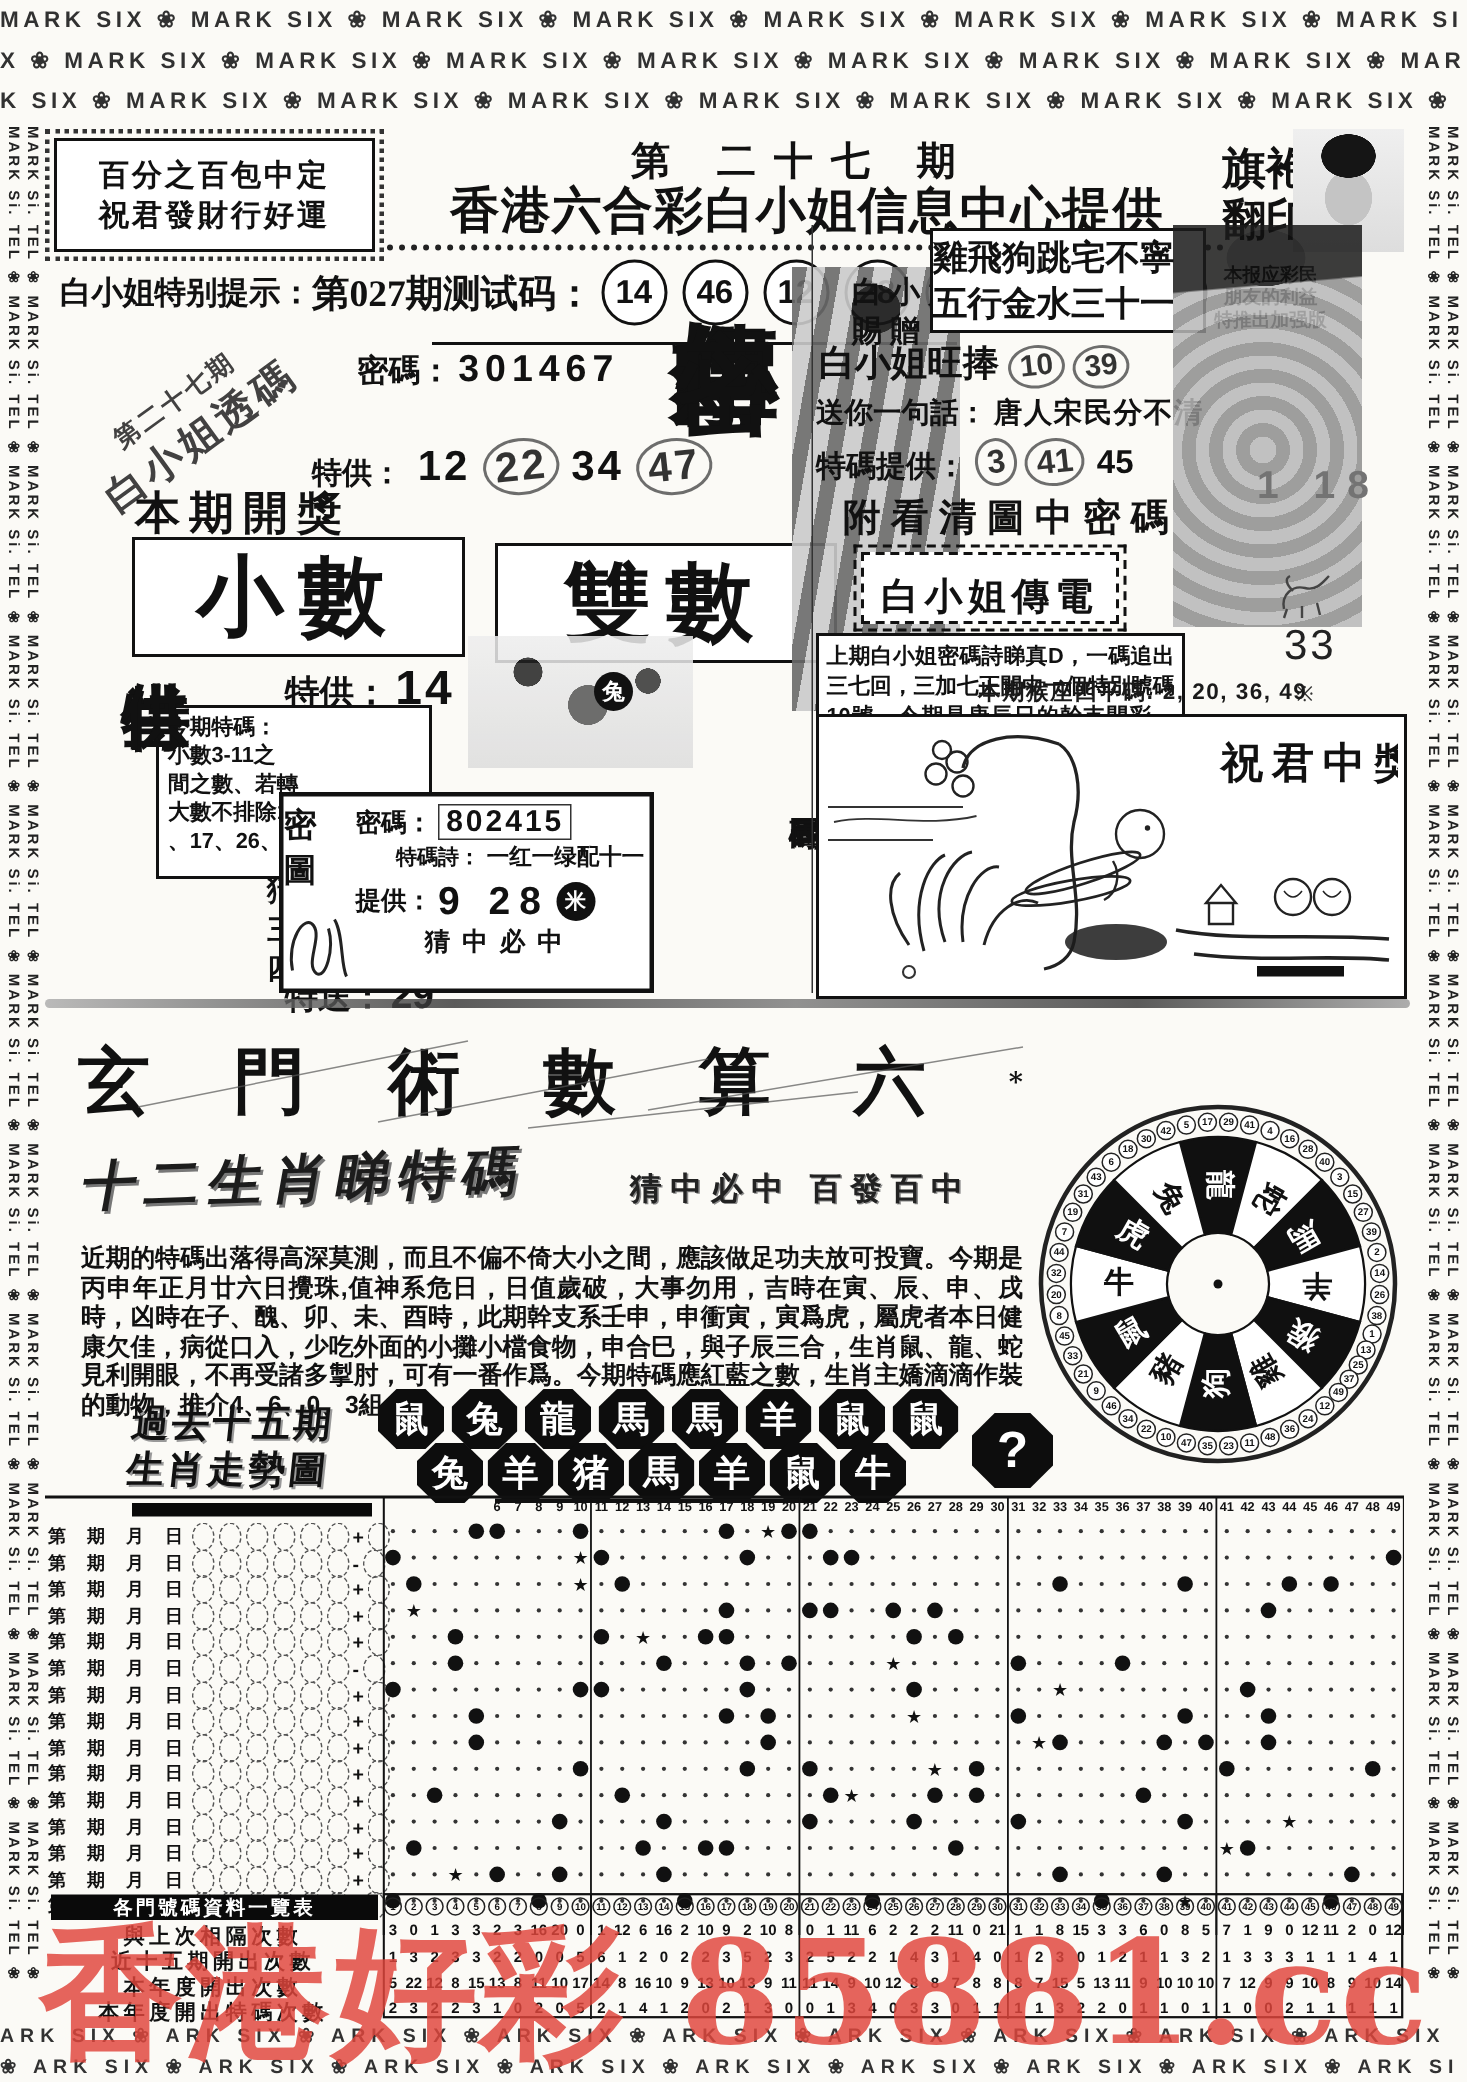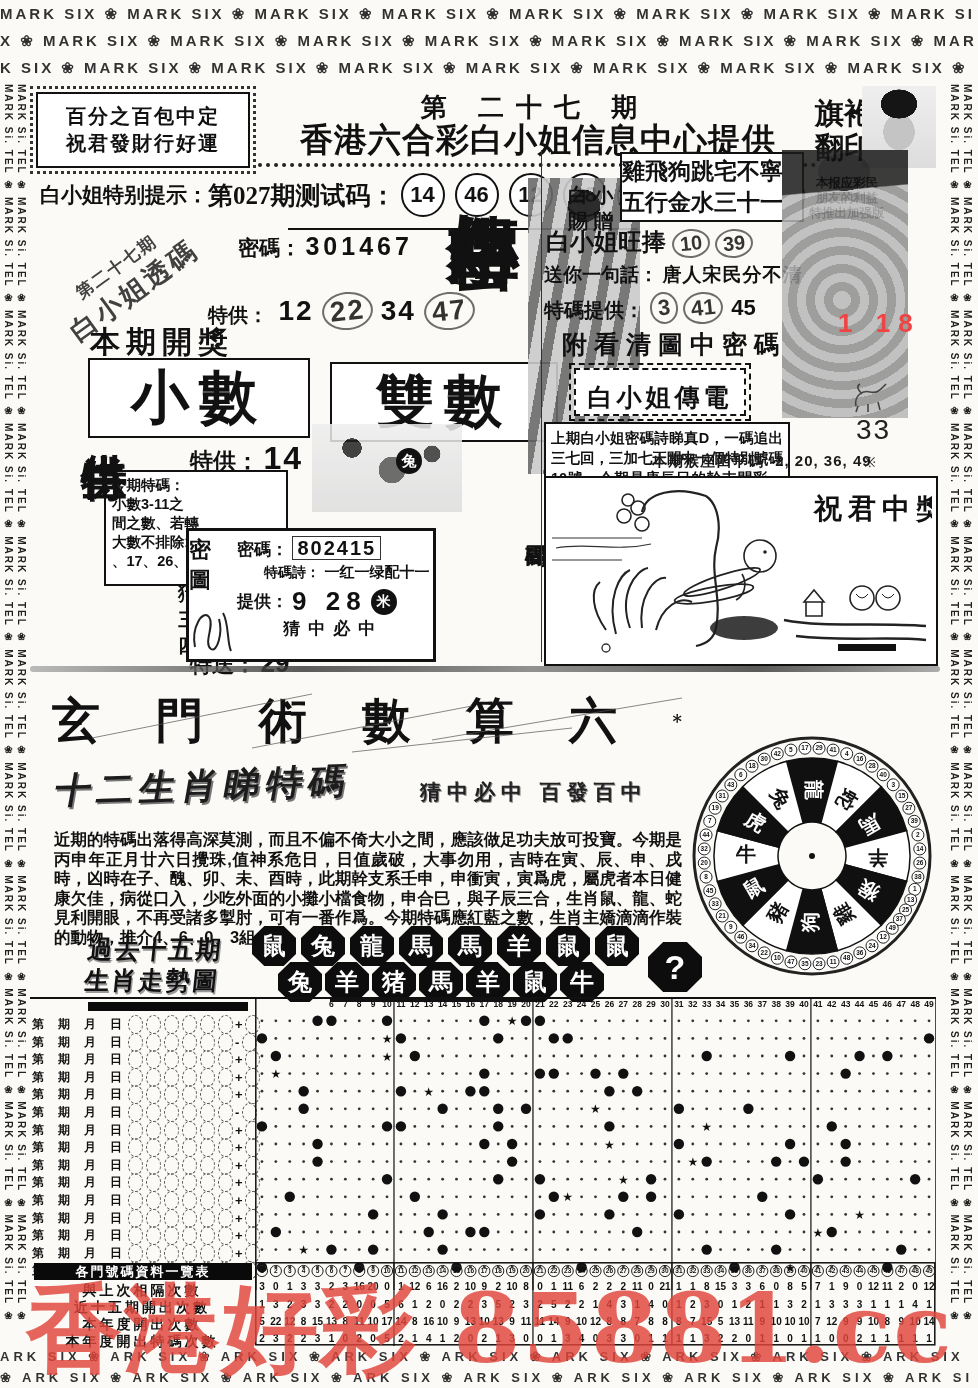--- a/index.html
+++ b/index.html
@@ -205,21 +205,21 @@
   </div>
 
   <div class="abs" style="left:544px;top:422px;width:232px;height:176px;border:2px solid #111;padding:4px 5px;background:#fff;">
     <div class="b" style="font-size:14.5px;line-height:20px;text-align:justify;">上期白小姐密碼詩睇真D，一碼追出三七回，三加七正開中一個特別號碼10號，今期是庚辰日的幹支開彩，辰合西，龍鳳呈祥，一路發財，靈碼點：8、12、16、22、35、43、49號.</div>
   </div>
 
   <div class="abs photo" style="left:782px;top:150px;width:126px;height:268px;background:
      radial-gradient(ellipse 42px 30px at 62px 22px,#101010 62%,transparent 63%),
      linear-gradient(175deg,#1b1b1b 0 16%,transparent 16.5%),
      repeating-radial-gradient(circle at 60px 150px,#bdb8ae 0 9px,#938e84 9px 18px);opacity:.85;"></div>
-  <div class="abs b" style="left:838px;top:308px;font-size:26px;color:#ef4444;letter-spacing:8px;">1  18</div>
+  <div class="abs b" style="left:838px;top:308px;font-size:26px;color:#737373;letter-spacing:8px;">1  18</div>
   <div class="abs b" style="left:848px;top:378px;width:44px;height:36px;">
     <svg width="44" height="36">
         <path d="M8,28 C6,18 14,12 22,14 C30,16 34,10 38,6 M10,28 l-2,6 M20,26 l0,8 M30,24 l2,8 M14,16 c-4,-4 -6,-8 -2,-10" fill="none" stroke="#444" stroke-width="1.6"></path>
       </svg>
   </div>
   <div class="abs" style="left:856px;top:414px;font-size:28px;color:#222;letter-spacing:2px;">33</div>
   <div class="abs" style="left:864px;top:452px;font-size:14px;color:#333;">※</div>
 
   <div class="abs b" style="left:652px;top:452px;font-size:15px;letter-spacing:1px;color:#1a1a1a;">本期猴座四平碼: 2, 20, 36, 49</div>
 

